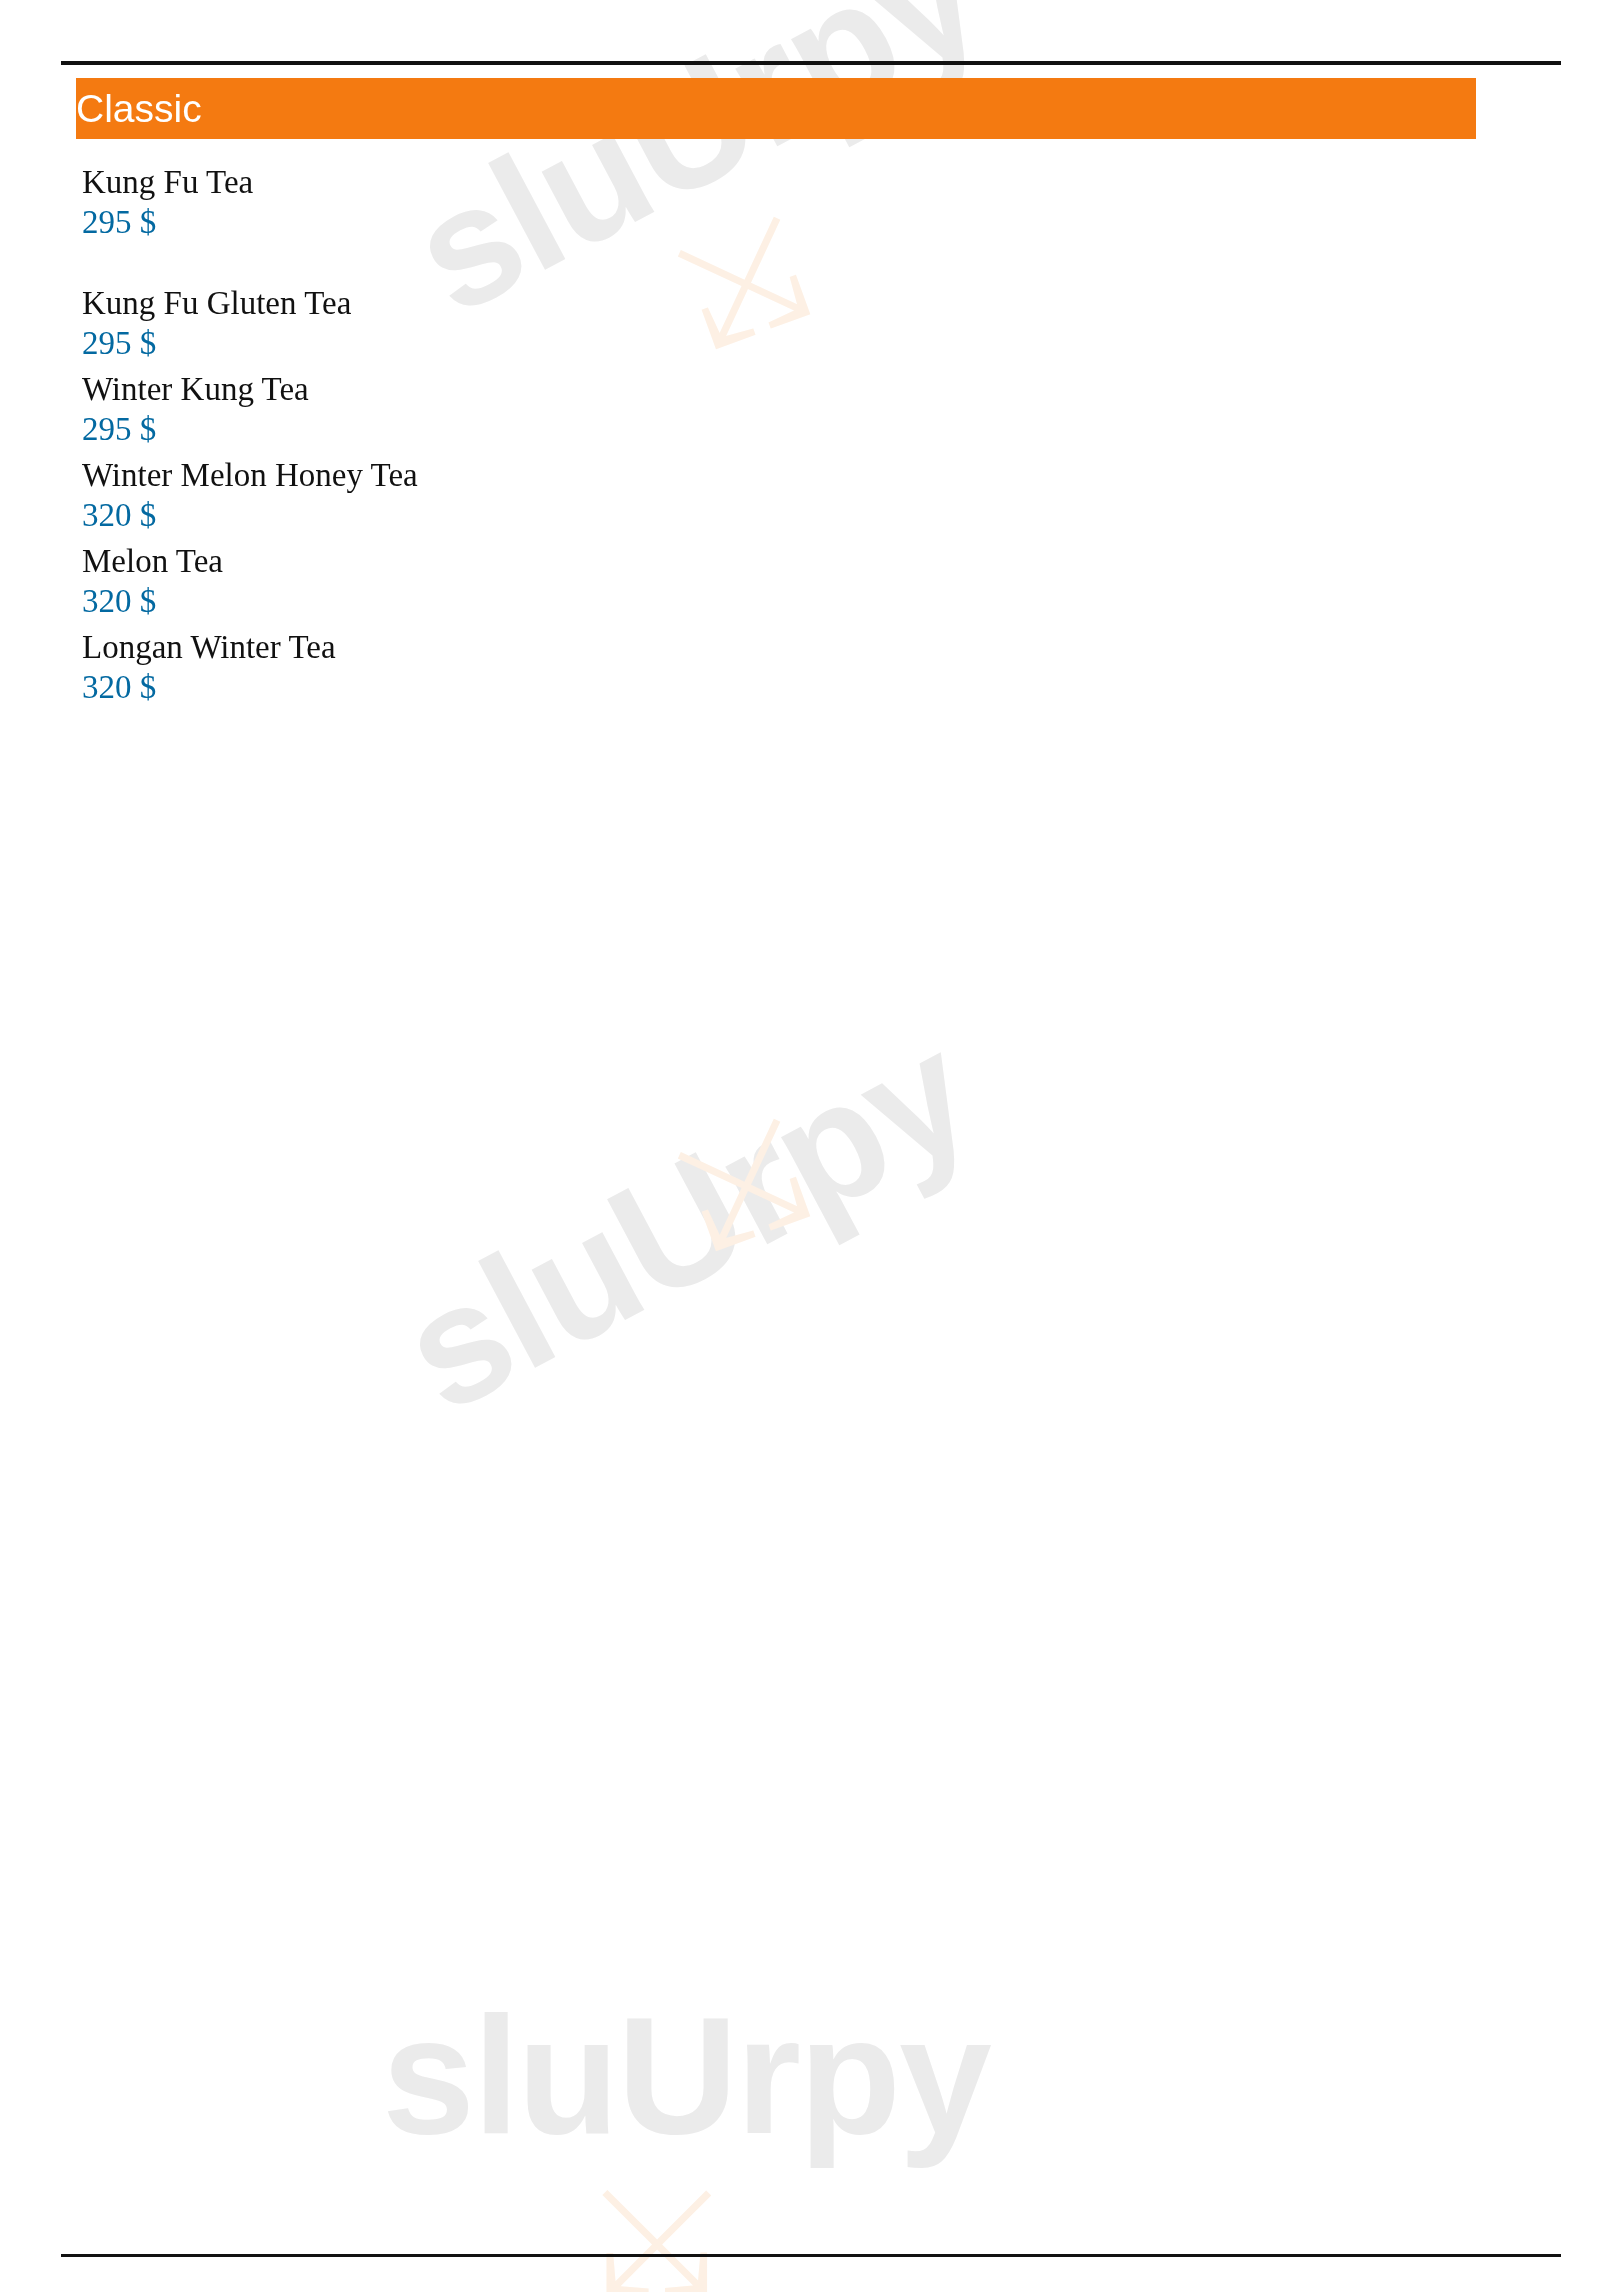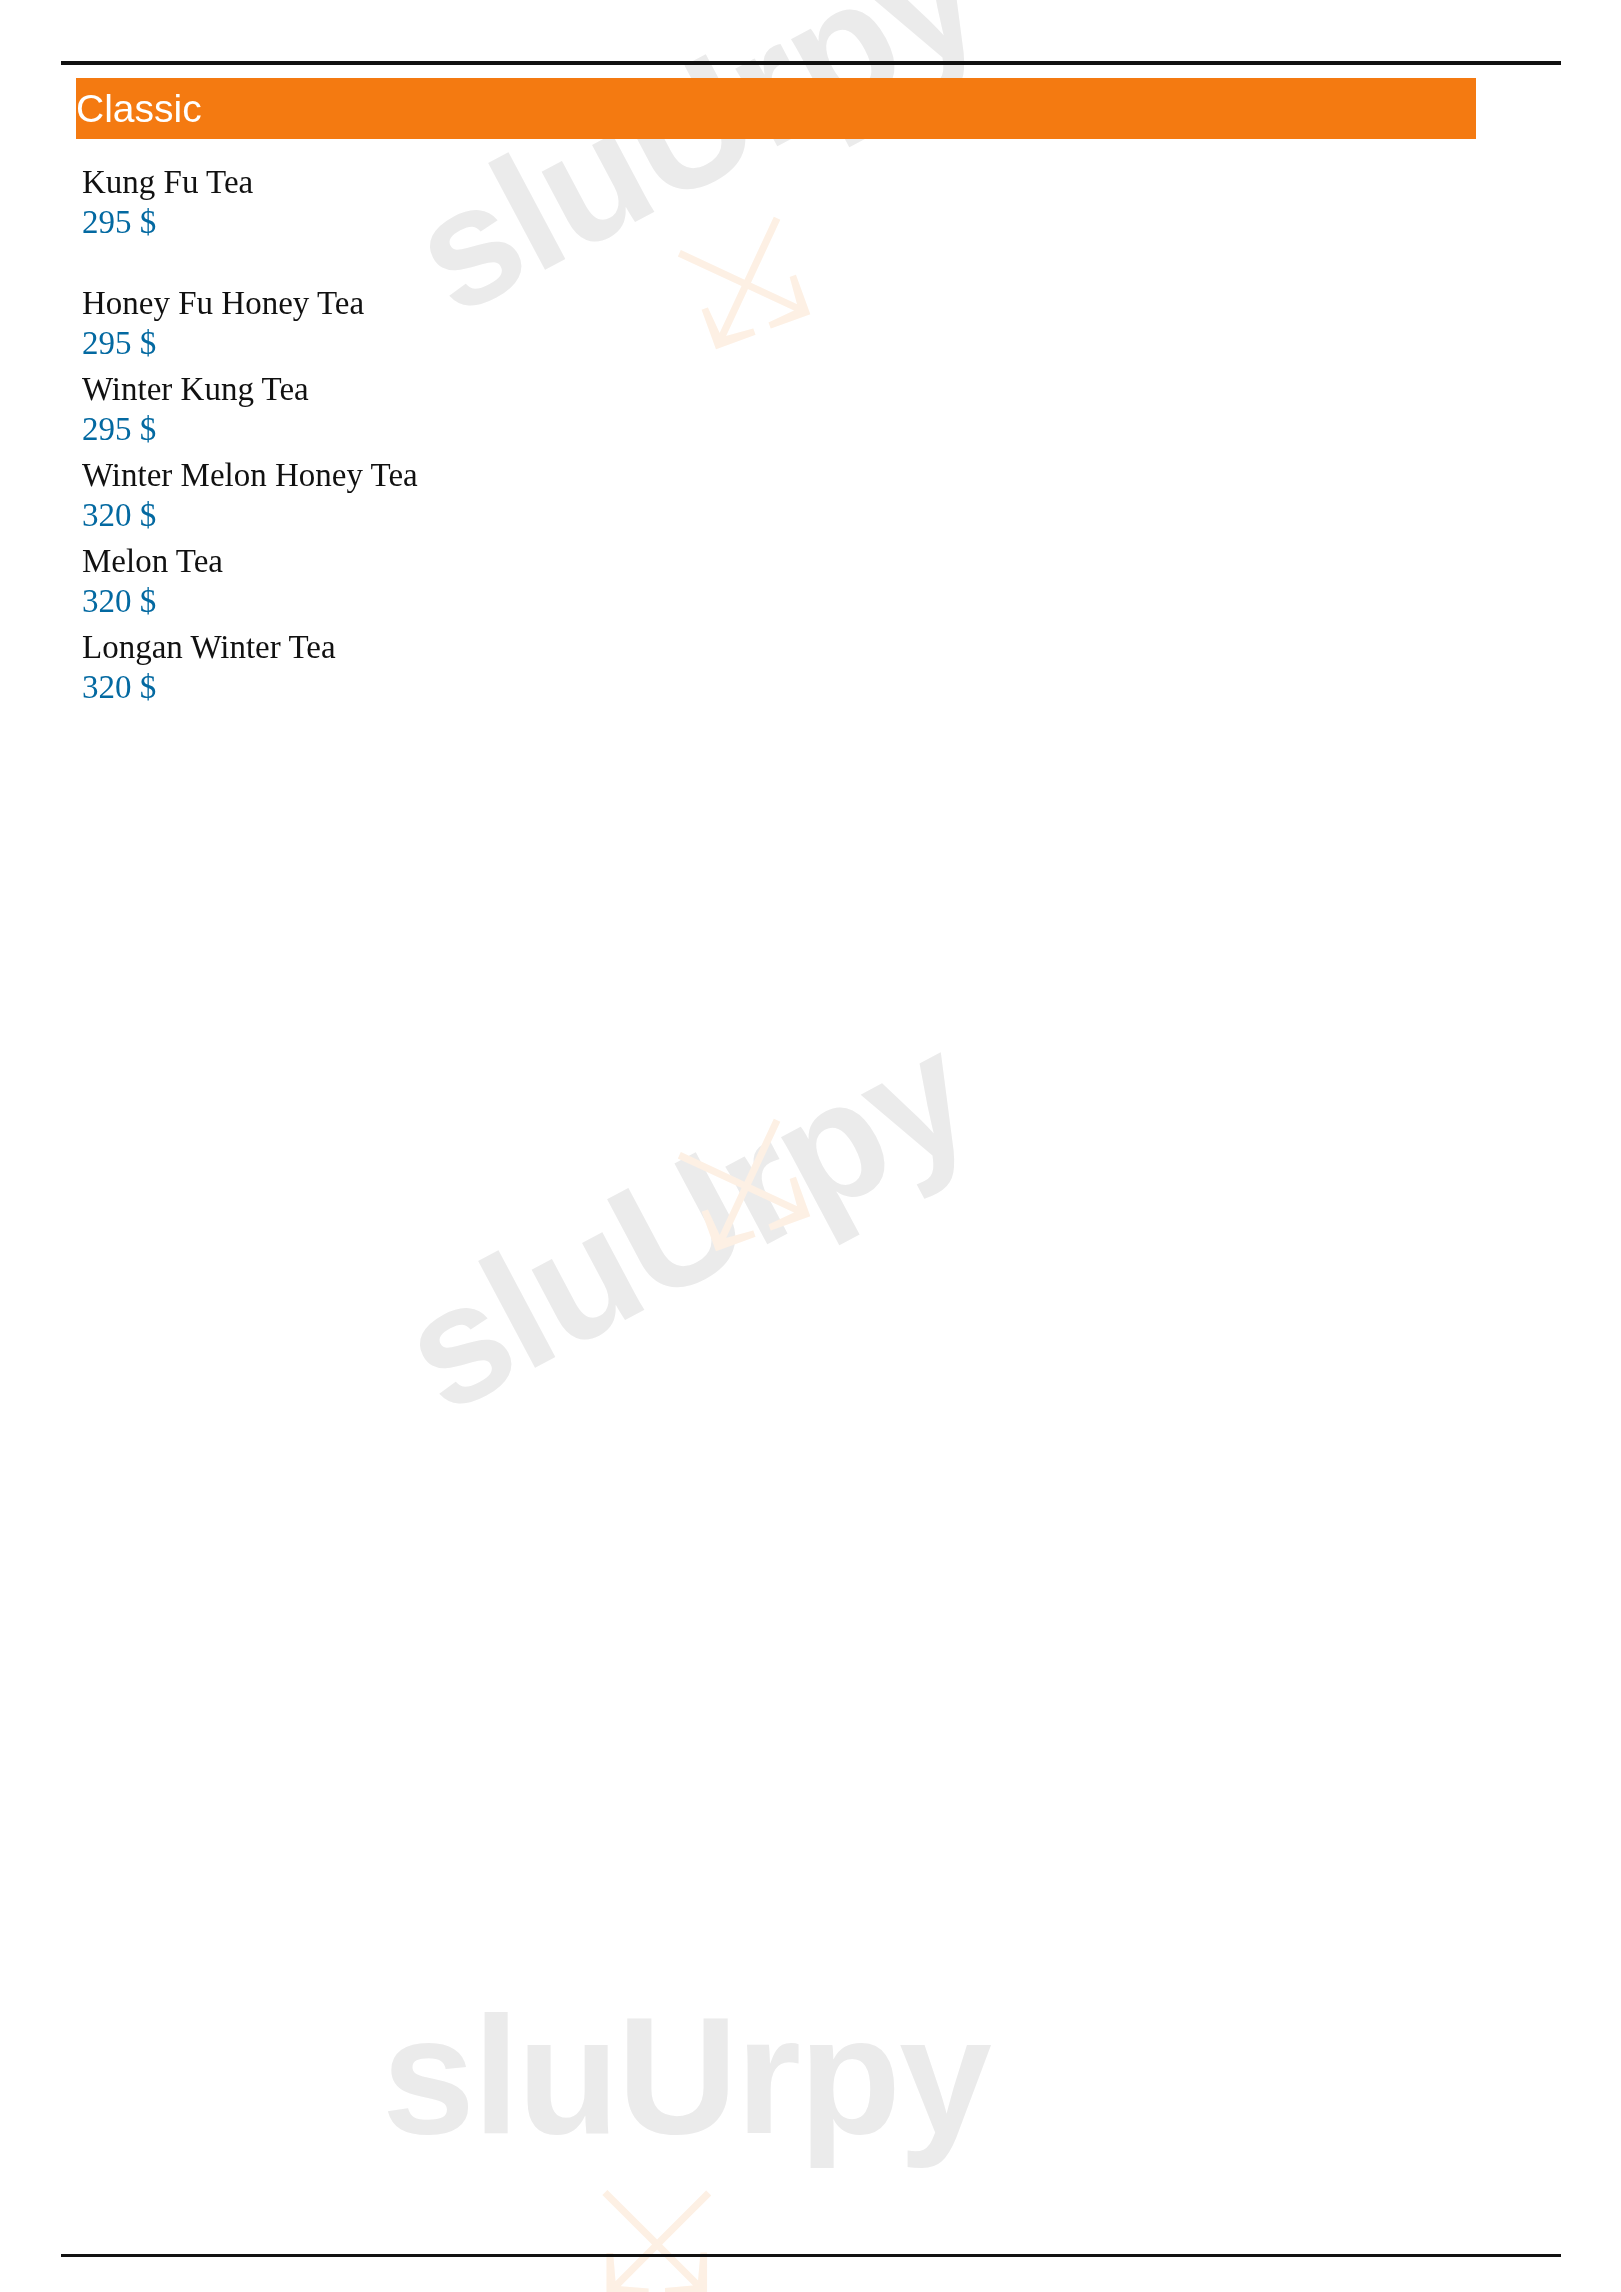--- a/index.html
+++ b/index.html
@@ -163,21 +163,21 @@
       <div class="item-row">
         <span class="item-name">Kung Fu Tea</span>
         <span class="item-price">295 $</span>
       </div>
     </div>
 
     <div class="spacer-lg"></div>
 
     <div class="menu-item">
       <div class="item-row">
-        <span class="item-name">Honey Fu Honey Tea</span>
+        <span class="item-name">Kung Fu Gluten Tea</span>
         <span class="item-price">295 $</span>
       </div>
     </div>
 
     <div class="menu-item">
       <div class="item-row">
         <span class="item-name">Winter Kung Tea</span>
         <span class="item-price">295 $</span>
       </div>
     </div>

